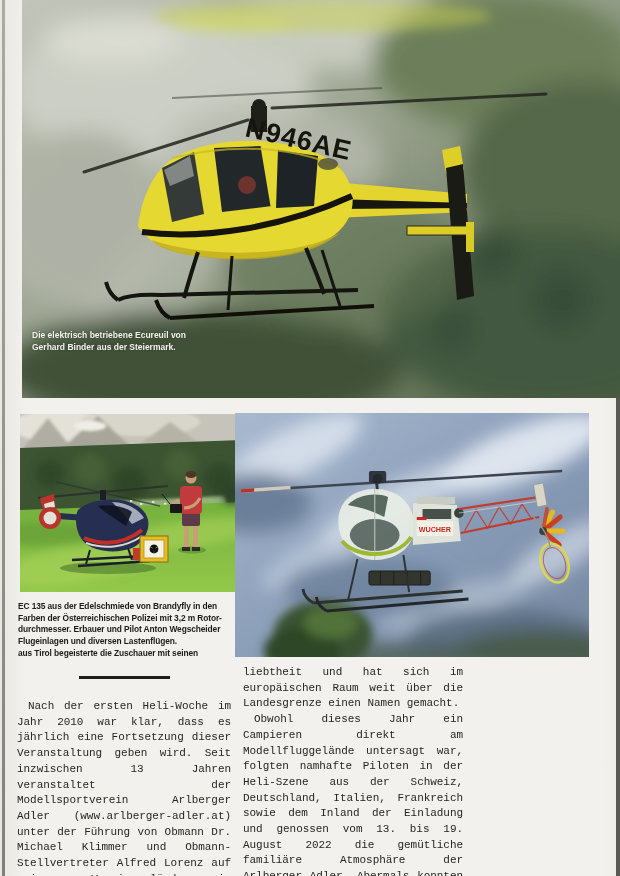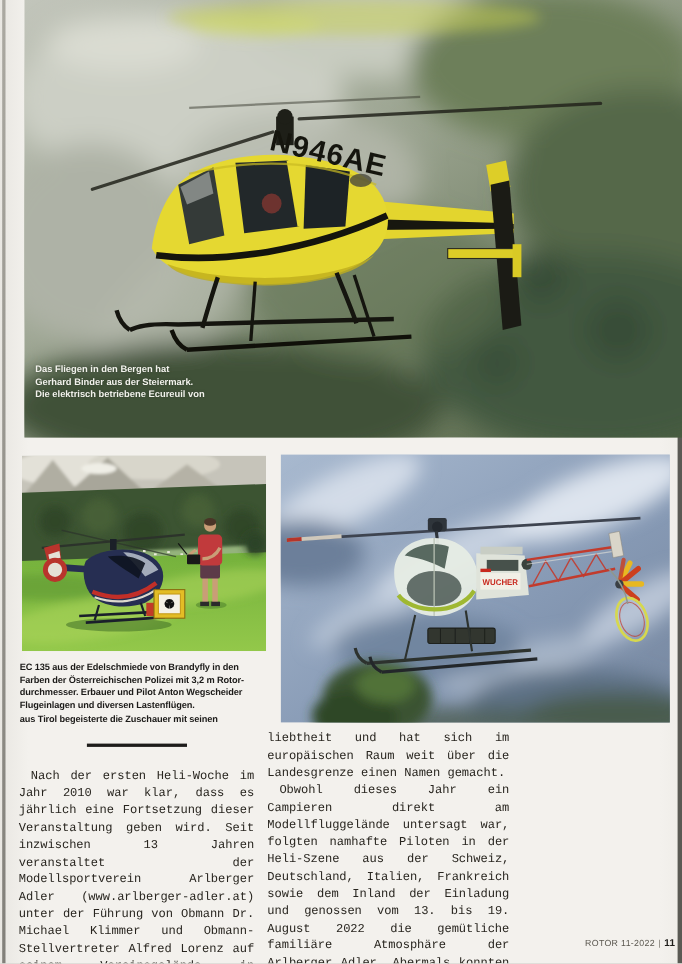--- a/index.html
+++ b/index.html
@@ -7,21 +7,21 @@
     position:relative;width:620px;height:876px;overflow:hidden;
     background:linear-gradient(90deg,#e9e7e2 0px,#f3f1ed 26px,#f3f1ed 600px,#efede8 620px);
     font-family:"Liberation Sans",sans-serif;
   }
   .edge-l{position:absolute;left:2px;top:0;width:3px;height:100%;
     background:linear-gradient(#908e85,#55534c);opacity:.7;}
   .edge-r{position:absolute;left:616px;top:0;width:4px;height:100%;background:#403f3a;opacity:.85;}
   figure{margin:0;padding:0;position:absolute;overflow:hidden;}
   .photo-top{left:22px;top:0;width:598px;height:398px;}
   .photo-left{left:20px;top:414px;width:222px;height:178px;}
-  .photo-right{left:255px;top:413px;width:354px;height:244px;}
+  .photo-right{left:235px;top:413px;width:354px;height:244px;}
   figure svg{display:block;width:100%;height:100%;}
   .overlay-caption{
     position:absolute;left:10px;top:330px;width:210px;
     font-size:8.5px;line-height:11.7px;font-weight:bold;color:#f2f2ec;
     text-shadow:0 0 2px rgba(40,50,40,.55);
   }
   .caption{
     position:absolute;font-size:8.4px;line-height:11.7px;font-weight:bold;
     color:#1c1b19;letter-spacing:-.1px;
   }
@@ -117,23 +117,22 @@
           <path d="M210,256 L206,310" stroke-width="3"></path>
           <path d="M300,250 L318,306" stroke-width="3"></path>
           <path d="M96,300 C104,296 120,294 140,295 L336,290" stroke-width="4"></path>
           <path d="M96,300 C90,296 86,290 84,282" stroke-width="4"></path>
           <path d="M148,318 L352,306" stroke-width="4" stroke="#101009"></path>
           <path d="M148,318 C140,314 136,306 134,300" stroke-width="4" stroke="#101009"></path>
         </g>
       </g>
     </svg>
     <div class="overlay-caption">
-      <span>Das Fliegen in den Bergen hat</span>
+      <span>Die elektrisch betriebene Ecureuil von</span>
       <span>Gerhard Binder aus der Steiermark.</span>
-      <span>Die elektrisch betriebene Ecureuil von</span>
     </div>
   </figure>
 
   <figure class="photo-left">
     <svg viewBox="0 0 222 178" preserveAspectRatio="none">
       <defs>
         <linearGradient id="gm" x1="0" y1="0" x2="0" y2="1">
           <stop offset="0" stop-color="#74b13c"></stop>
             <stop offset="1" stop-color="#93c84a"></stop>
         </linearGradient>
@@ -332,16 +331,13 @@
   <div class="divider-bar"></div>
 
   <div class="bodycol col1">
     <p class="indent">Nach der ersten Heli-Woche im Jahr 2010 war klar, dass es jährlich eine Fortsetzung dieser Veranstaltung geben wird. Seit inzwischen 13 Jahren veranstaltet der Modellsportverein Arlberger Adler (www.arlberger-adler.at) unter der Führung von Obmann Dr. Michael Klimmer und Obmann-Stellvertreter Alfred Lorenz auf seinem Vereinsgelände in Kooperation mit Ewald Heim am Fuße des Arlbergmassivs in St. Anton am Arlberg eine Heli-Woche. Seit jeher erfreut sich diese Veranstaltung in der Scale- und Semiscale-Heli-Szene großer Be-</p>
   </div>
   <div class="bodycol col2">
     <p>liebtheit und hat sich im europäischen Raum weit über die Landesgrenze einen Namen gemacht.</p>
     <p class="indent">Obwohl dieses Jahr ein Campieren direkt am Modellfluggelände untersagt war, folgten namhafte Piloten in der Heli-Szene aus der Schweiz, Deutschland, Italien, Frankreich sowie dem Inland der Einladung und genossen vom 13. bis 19. August 2022 die gemütliche familiäre Atmosphäre der Arlberger Adler. Abermals konnten mit Gerhard Pahl von Pahl-Turbinen, Marco Brem von Heli-Classic und Walter Loböck von VARIO Helicopter namhafte Hersteller am Modellfluggelände von St. Anton begrüßt werden.</p>
   </div>
 
-  <div class="footer">
-    <span>ROTOR 11-2022</span><span class="sep">|</span><span class="pagenum">11</span>
-  </div>
 </div>
 
 </body></html>

